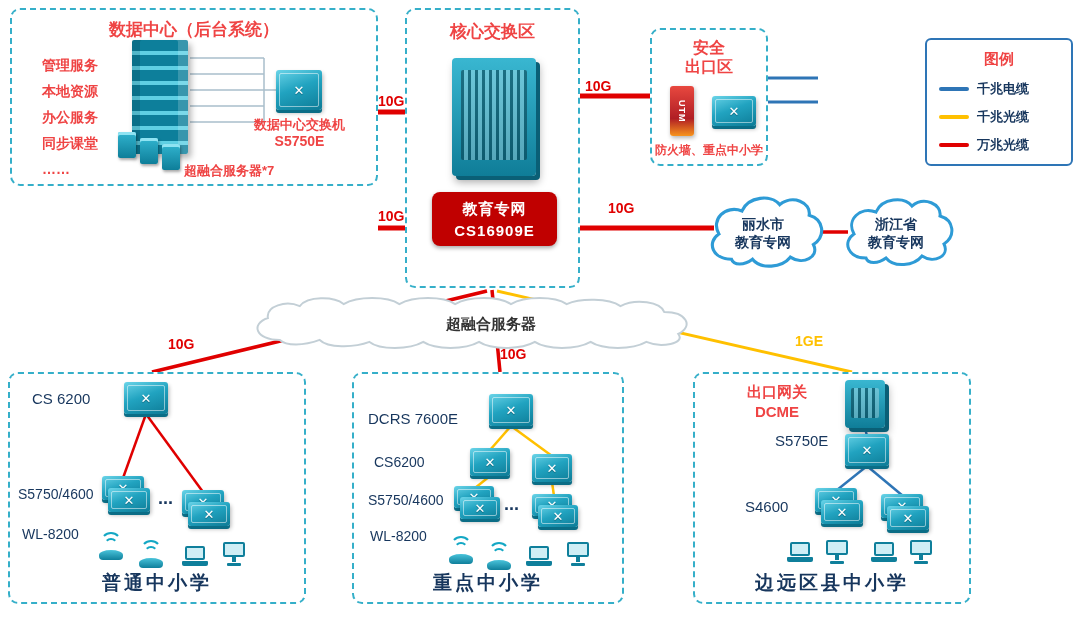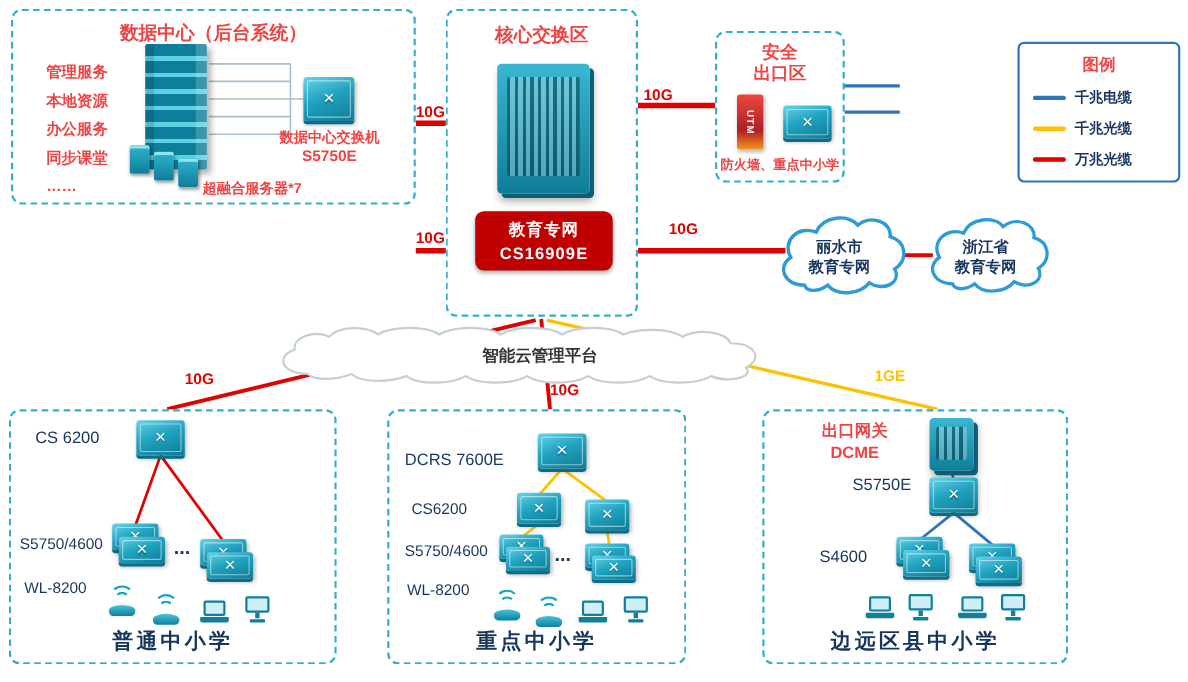--- a/index.html
+++ b/index.html
@@ -98,21 +98,21 @@
       <line x1="766" y1="78" x2="818" y2="78"></line>
       <line x1="766" y1="102" x2="818" y2="102"></line>
     </g>
     <line x1="497" y1="291" x2="852" y2="372" stroke="#FFC000" stroke-width="3"></line>
   </svg>
 
   <div class="cloudbox" style="left:242px;top:296px;width:498px;height:56px;z-index:2">
     <svg width="498" height="56" viewBox="0 0 500 56">
       <path d="M38 44 C14 44 8 28 26 22 C24 10 44 4 58 10 C66 0 92 0 102 8 C116 0 146 0 158 8 C172 0 202 0 214 8 C228 0 258 0 270 8 C284 0 314 0 326 8 C340 2 368 2 380 10 C396 2 420 6 424 16 C446 16 454 30 438 38 C446 48 420 52 406 46 C392 54 362 54 350 46 C336 54 306 54 294 46 C280 54 250 54 238 46 C224 54 194 54 182 46 C168 54 138 54 128 46 C112 52 86 52 78 44 C62 50 44 50 38 44 Z" fill="#ffffff" stroke="#C3CFD6" stroke-width="2"></path>
     </svg>
-    <div class="cloudtext" style="color:#333;font-size:15px">智能云管理平台</div>
+    <div class="cloudtext" style="color:#333;font-size:15px">超融合服务器</div>
   </div>
 
   <div class="dbox" style="left:10px;top:8px;width:368px;height:178px">
     <div class="t center" style="position:absolute;left:0;top:8px;width:100%;font-size:17px">数据中心（后台系统）</div>
     <div class="abs" style="left:30px;top:42px;line-height:26px;font-size:14px">
       <div class="t">管理服务</div>
       <div class="t">本地资源</div>
       <div class="t">办公服务</div>
       <div class="t">同步课堂</div>
       <div class="t">……</div>

